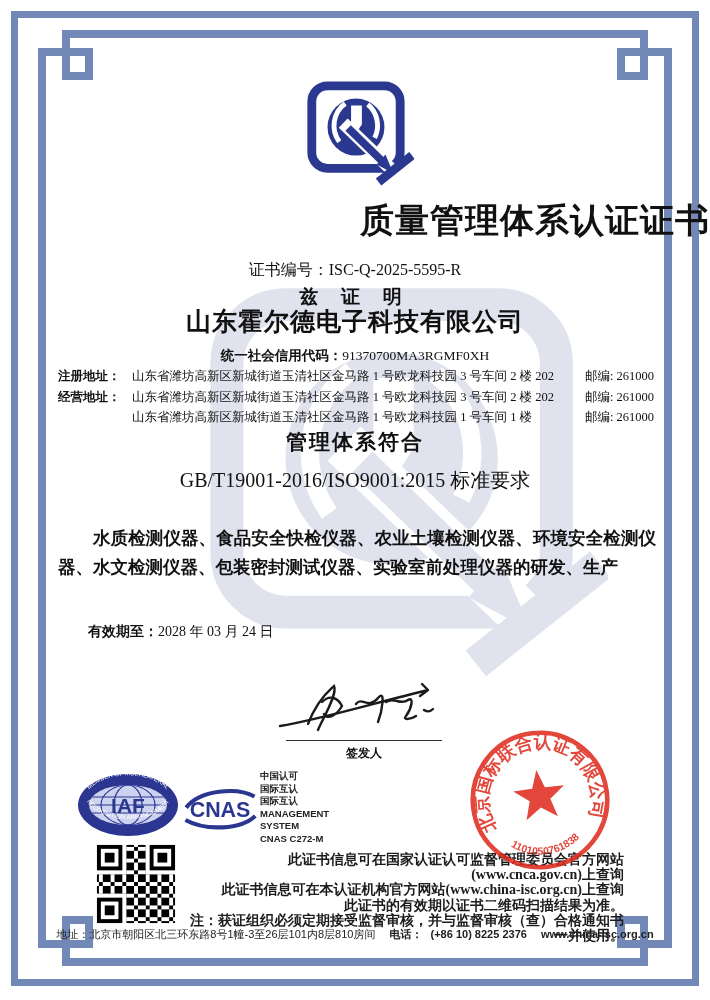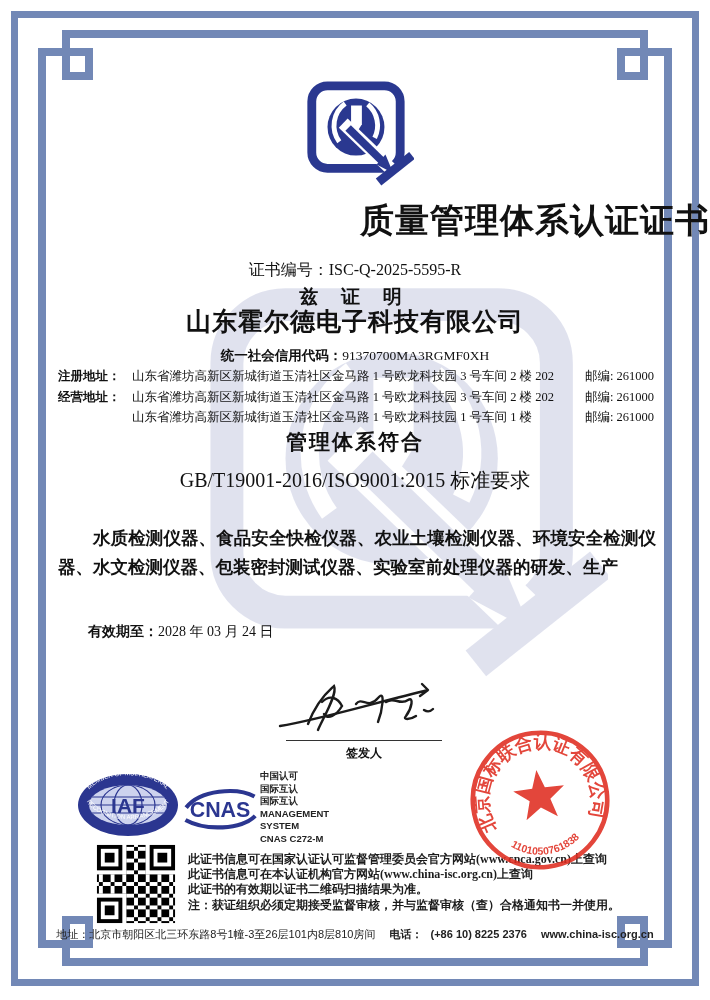--- a/index.html
+++ b/index.html
@@ -34,22 +34,22 @@
   .sigline{top:740px;left:286px;width:156px;border-top:1.6px solid #333;}
   .signerlbl{top:745px;left:286px;width:156px;text-align:center;font-size:12px;font-weight:600;}
 
   .cnblock{top:770px;left:260px;width:110px;font-family:"Liberation Sans",sans-serif;
            font-size:9.5px;line-height:12.5px;font-weight:600;color:#222;}
   .cnblock .en{font-weight:bold;}
 
   .bodyline{top:788px;left:370px;font-size:15.5px;}
   .bodyline .lbl{font-weight:bold;}
 
-  .notes{top:852px;left:188px;width:436px;font-size:12px;font-weight:bold;
-         line-height:15.2px;color:#1c1c1c;}
+  .notes{top:852px;left:188px;width:436px;font-size:14px;font-weight:bold;
+         line-height:15.2px;color:#1c1c1c;text-align:right;}
 
   .footer{top:927px;left:0;right:0;text-align:center;
           font-family:"Liberation Sans",sans-serif;font-size:11px;color:#222;}
   .footer .b{font-weight:bold;padding-left:8px;}
 
   .qrwrap{top:843px;left:95px;width:82px;height:82px;}
   .stamp{top:716px;left:456px;width:168px;height:168px;opacity:.87;transform:rotate(-7deg);}
   .sig{top:676px;left:278px;width:168px;height:64px;}
   .logo{top:76px;left:296px;width:118px;height:110px;}
   .wm{top:268px;left:168px;width:440px;height:410px;opacity:.14;}

